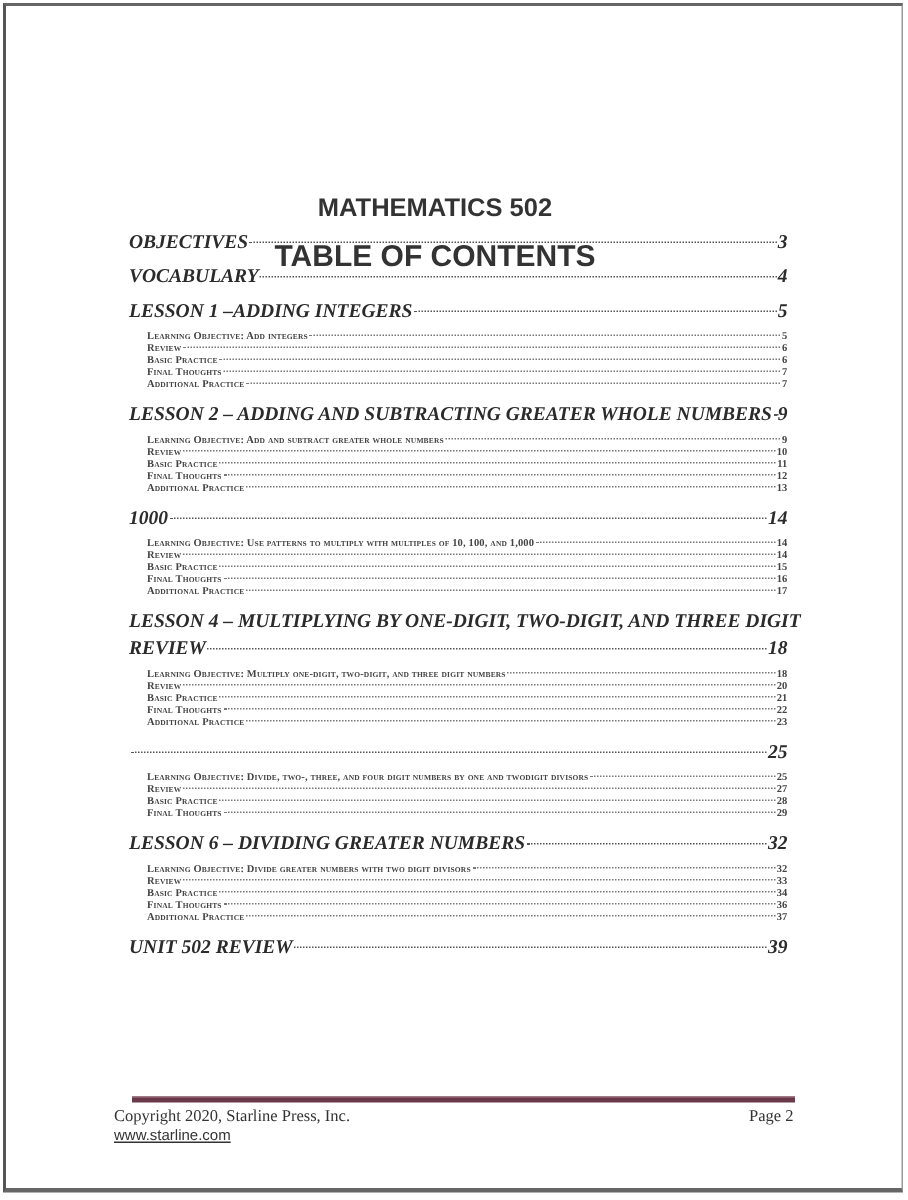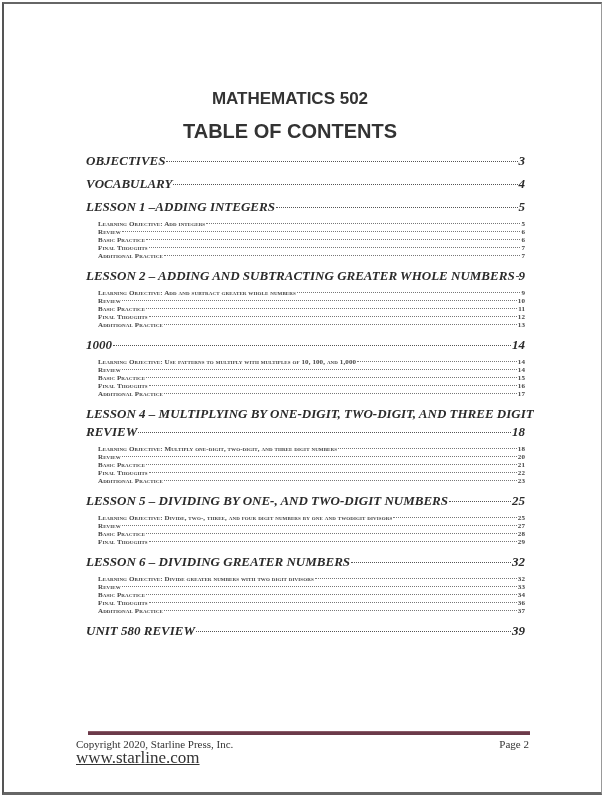--- a/index.html
+++ b/index.html
@@ -6,21 +6,21 @@
     body { width: 605px; height: 800px; position: relative; overflow: hidden; }
     .page {
       position: absolute; left: 2px; top: 2px; width: 600px; height: 793px;
       background: #ffffff;
       border-left: 2px solid #555; border-top: 2px solid #666;
       border-right: 1px solid #999; border-bottom: 3px solid #666;
       box-sizing: border-box;
     }
     .title {
       position: absolute; left: 0; width: 580px; text-align: center;
-      font-family: "Liberation Sans", sans-serif; font-weight: bold; color: #333;
+      font-family: "Liberation Sans", sans-serif; font-weight: bold; color: #333; margin-top: 40px;
     }
     .t1 { top: 89px; font-size: 17px; }
     .t2 { top: 120px; font-size: 20px; }
     .toc { position: absolute; left: 86px; width: 439px; top: 152px; }
     .entry {
       display: flex; align-items: baseline;
       font-family: "Liberation Serif", serif; font-weight: bold; color: #2b2b2b;
       font-size: 13px; line-height: 18px; white-space: nowrap; font-style: italic;
     }
     .entry .lbl { flex: 0 0 auto; }
@@ -46,21 +46,21 @@
     .gap-m { height: 7px; }
     .footer-rule {
       position: absolute; left: 88px; top: 731px; width: 442px; height: 3px;
       background: #6b3a4a; border-top: 1px solid #8a5a68;
     }
     .footer-left {
       position: absolute; left: 76px; top: 738px;
       font-family: "Liberation Serif", serif; font-size: 11px; color: #333; line-height: 13px;
     }
     .footer-link {
-      font-family: Liberation Serif, serif; font-size: 17px; color: #333;
+      font-family: Liberation Sans, sans-serif; font-size: 10px; color: #333;
       text-decoration: underline; display: block;
     }
     .footer-right {
       position: absolute; right: 76px; top: 738px;
       font-family: "Liberation Serif", serif; font-size: 11px; color: #333;
     }
   </style>
 </head>
 <body>
 
@@ -215,21 +215,20 @@
       <span class="pg">22</span>
     </div>
   <div class="sub">
       <span class="lbl">Additional Practice</span>
       <span class="dots"></span>
       <span class="pg">23</span>
     </div>
   <div class="gap-m"></div>
 
   <div class="entry">
-    <span class="lbl">LESSON 5 – DIVIDING BY ONE-, AND TWO-DIGIT NUMBERS</span>
     <span class="dots"></span>
     <span class="pg">25</span>
   </div>
   <div style="height:4px"></div>
   <div class="sub">
       <span class="lbl">Learning Objective: Divide, two-, three, and four digit numbers by one and twodigit divisors</span>
       <span class="dots"></span>
       <span class="pg">25</span>
     </div>
   <div class="sub">
@@ -276,21 +275,21 @@
       <span class="pg">36</span>
     </div>
   <div class="sub">
       <span class="lbl">Additional Practice</span>
       <span class="dots"></span>
       <span class="pg">37</span>
     </div>
   <div class="gap-m"></div>
 
   <div class="entry">
-    <span class="lbl">UNIT 580 REVIEW</span>
+    <span class="lbl">UNIT 502 REVIEW</span>
     <span class="dots"></span>
     <span class="pg">39</span>
   </div>
 </div>
 
 <div class="footer-rule"></div>
 <div class="footer-left">
   <span>Copyright 2020, Starline Press, Inc.</span>
   <span class="footer-link">www.starline.com</span>
 </div>

